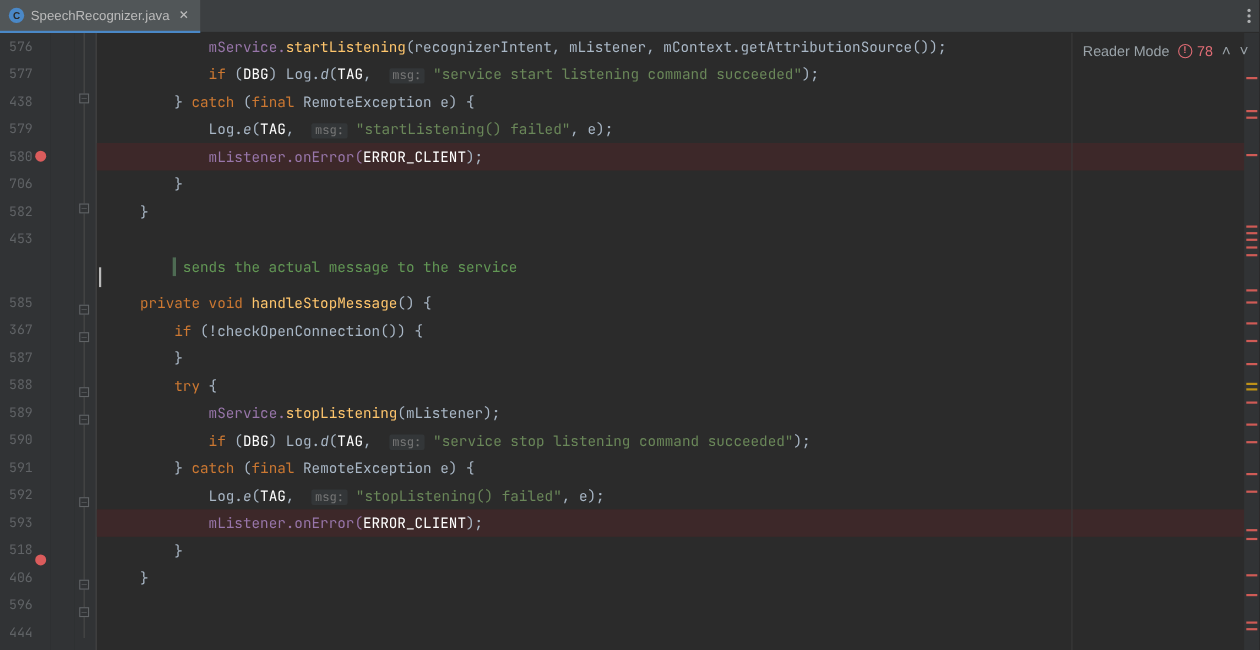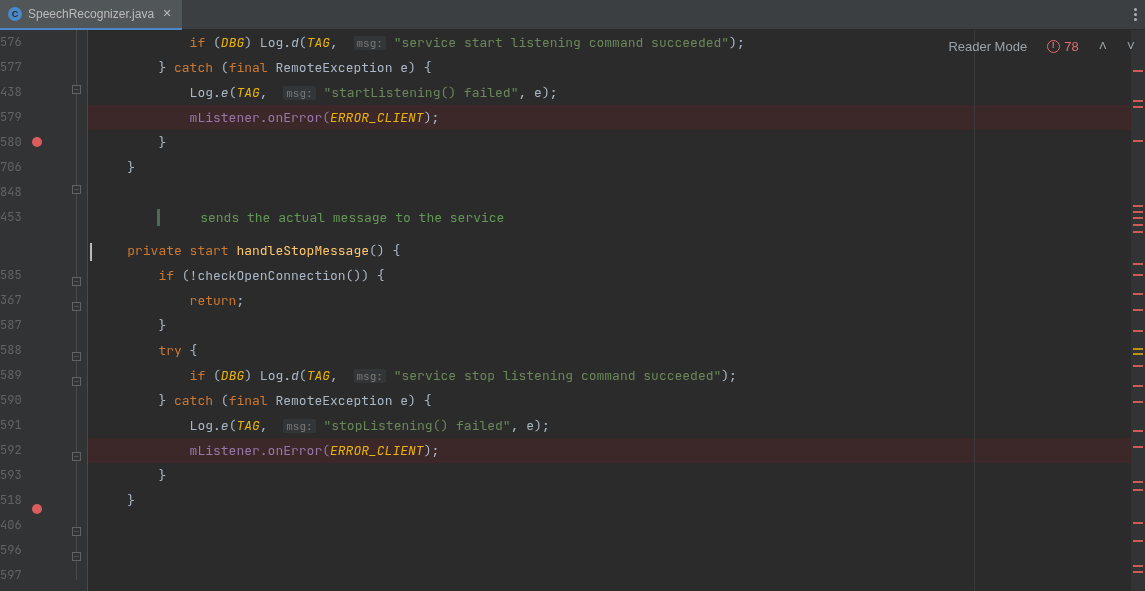--- a/index.html
+++ b/index.html
@@ -67,38 +67,38 @@
     justify-content: center;
     height: 100%;
   }
   .more-icon span { width: 3px; height: 3px; background: #afb1b3; border-radius: 50%; }
   .top-info {
     position: absolute;
     right: 10px;
     top: 38px;
     display: flex;
     align-items: center;
-    gap: 20px;
+    gap: 8px;
     color: #9aa3a9;
     font-size: 13px;
     z-index: 5;
   }
   .err-count { display: flex; align-items: center; gap: 4px; color: #e06c75; }
   .err-count .circ { width: 13px; height: 13px; border: 1.5px solid #e06c75; border-radius: 50%; position: relative; }
   .err-count .circ::after { content:"!"; position:absolute; left:3.5px; top:-1px; font-size:9px; font-weight:bold; color:#e06c75;}
   .chev { color: #9aa3a9; font-size: 14px; cursor:pointer; }
   .editor {
     display: flex;
     height: calc(591px - 30px);
     position: relative;
   }
   .gutter-nums {
     width: 46px;
     background: #313335;
-    text-align: left;
+    text-align: center;
     padding-top: 0;
     color: #606366;
     font-family: 'JetBrains Mono','Consolas',monospace;
     font-size: 12px;
     user-select: none;
   }
   .gutter-nums div { height: 25px; line-height: 25px; padding-right: 8px; }
   .gutter-nums div.blank { color: transparent; }
   .gutter-marks {
     width: 22px;
@@ -150,23 +150,23 @@
     padding-left: 8px;
     white-space: pre;
   }
   .line.hl-err {
     background: #3d2829;
   }
   .k-kw { color: #cc7832; }
   .k-var { color: #9876aa; }
   .k-call { color: #ffc66d; }
   .k-str { color: #6a8759; }
-  .k-const { color: #eab308; font-style: italic; }
+  .k-const { color: #ffffff; }
   .k-hint { color: #787878; background: #333638; padding: 0 3px; border-radius: 2px; font-size: 11px;}
-  .k-comment { color: #629755; font-style: normal; margin-left: 34px; }
+  .k-comment { color: #629755; font-style: normal; }
   .k-plain { color: #a9b7c6; }
   .k-static { font-style: italic; }
   .caret {
     position: absolute;
     width: 2px;
     height: 18px;
     background: #bbbbbb;
   }
   .doc-block {
     border-left: 3px solid #4e6b53;
@@ -226,37 +226,37 @@
 
 <div class="editor">
 
   <div class="gutter-nums" id="gutter-nums">
       <div>576</div>
       <div>577</div>
       <div>438</div>
       <div>579</div>
       <div>580</div>
       <div>706</div>
-      <div>848</div>
+      <div>582</div>
       <div>453</div>
       <div class="blank">.</div>
       <div style="height: 8px;"></div>
       <div>585</div>
       <div>367</div>
       <div>587</div>
       <div>588</div>
       <div>589</div>
       <div>590</div>
       <div>591</div>
       <div>592</div>
       <div>593</div>
       <div>518</div>
       <div>406</div>
       <div>596</div>
-      <div>597</div>
+      <div>444</div>
     </div>
 
   <div class="gutter-marks">
     <div class="breakpoint" style="top: 107px;"></div>
     <div class="breakpoint" style="top: 474px;"></div>
   </div>
 
   <div class="gutter-fold">
     <div class="fold-line" style="top:0;height:550px;"></div>
     <div class="fold-box" style="top:55px;">–</div>
@@ -267,46 +267,47 @@
     <div class="fold-box" style="top:347px;">–</div>
     <div class="fold-box" style="top:422px;">–</div>
     <div class="fold-box" style="top:497px;">–</div>
     <div class="fold-box" style="top:522px;">–</div>
   </div>
 
   <div class="code-area">
     <div class="vline-80"></div>
     <div class="caret" style="top:213px; left:2px;"></div>
 
+    <div class="line">            <span class="k-var">mService.</span><span class="k-call">startListening</span><span class="k-plain">(recognizerIntent, mListener, mContext.getAttributionSource());</span></div>
 
     <div class="line">            <span class="k-kw">if</span><span class="k-plain"> (</span><span class="k-const">DBG</span><span class="k-plain">) Log.</span><span class="k-static">d</span><span class="k-plain">(</span><span class="k-const">TAG</span><span class="k-plain">, </span> <span class="k-hint">msg:</span><span class="k-str"> "service start listening command succeeded"</span><span class="k-plain">);</span></div>
 
     <div class="line">        <span class="k-plain">} </span><span class="k-kw">catch</span><span class="k-plain"> (</span><span class="k-kw">final</span><span class="k-plain"> RemoteException e) {</span></div>
 
     <div class="line">            <span class="k-plain">Log.</span><span class="k-static">e</span><span class="k-plain">(</span><span class="k-const">TAG</span><span class="k-plain">, </span> <span class="k-hint">msg:</span><span class="k-str"> "startListening() failed"</span><span class="k-plain">, e);</span></div>
 
     <div class="line hl-err">            <span class="k-var">mListener.onError(</span><span class="k-const">ERROR_CLIENT</span><span class="k-plain">);</span></div>
 
     <div class="line">        <span class="k-plain">}</span></div>
     <div class="line">    <span class="k-plain">}</span></div>
     <div class="line"><span class="k-plain"></span></div>
 
     <div class="line">    <span class="doc-block"><span class="k-comment">sends the actual message to the service</span></span></div>
     <div class="line" style="height:8px;"></div>
 
-    <div class="line">    <span class="k-kw">private start </span><span class="k-call">handleStopMessage</span><span class="k-plain">() {</span></div>
+    <div class="line">    <span class="k-kw">private void </span><span class="k-call">handleStopMessage</span><span class="k-plain">() {</span></div>
 
     <div class="line">        <span class="k-kw">if</span><span class="k-plain"> (!checkOpenConnection()) {</span></div>
 
-    <div class="line">            <span class="k-kw">return</span><span class="k-plain">;</span></div>
 
     <div class="line">        <span class="k-plain">}</span></div>
 
     <div class="line">        <span class="k-kw">try</span><span class="k-plain"> {</span></div>
 
+    <div class="line">            <span class="k-var">mService.</span><span class="k-call">stopListening</span><span class="k-plain">(mListener);</span></div>
 
     <div class="line">            <span class="k-kw">if</span><span class="k-plain"> (</span><span class="k-const">DBG</span><span class="k-plain">) Log.</span><span class="k-static">d</span><span class="k-plain">(</span><span class="k-const">TAG</span><span class="k-plain">, </span> <span class="k-hint">msg:</span><span class="k-str"> "service stop listening command succeeded"</span><span class="k-plain">);</span></div>
 
     <div class="line">        <span class="k-plain">} </span><span class="k-kw">catch</span><span class="k-plain"> (</span><span class="k-kw">final</span><span class="k-plain"> RemoteException e) {</span></div>
 
     <div class="line">            <span class="k-plain">Log.</span><span class="k-static">e</span><span class="k-plain">(</span><span class="k-const">TAG</span><span class="k-plain">, </span> <span class="k-hint">msg:</span><span class="k-str"> "stopListening() failed"</span><span class="k-plain">, e);</span></div>
 
     <div class="line hl-err">            <span class="k-var">mListener.onError(</span><span class="k-const">ERROR_CLIENT</span><span class="k-plain">);</span></div>
 
     <div class="line">        <span class="k-plain">}</span></div>

